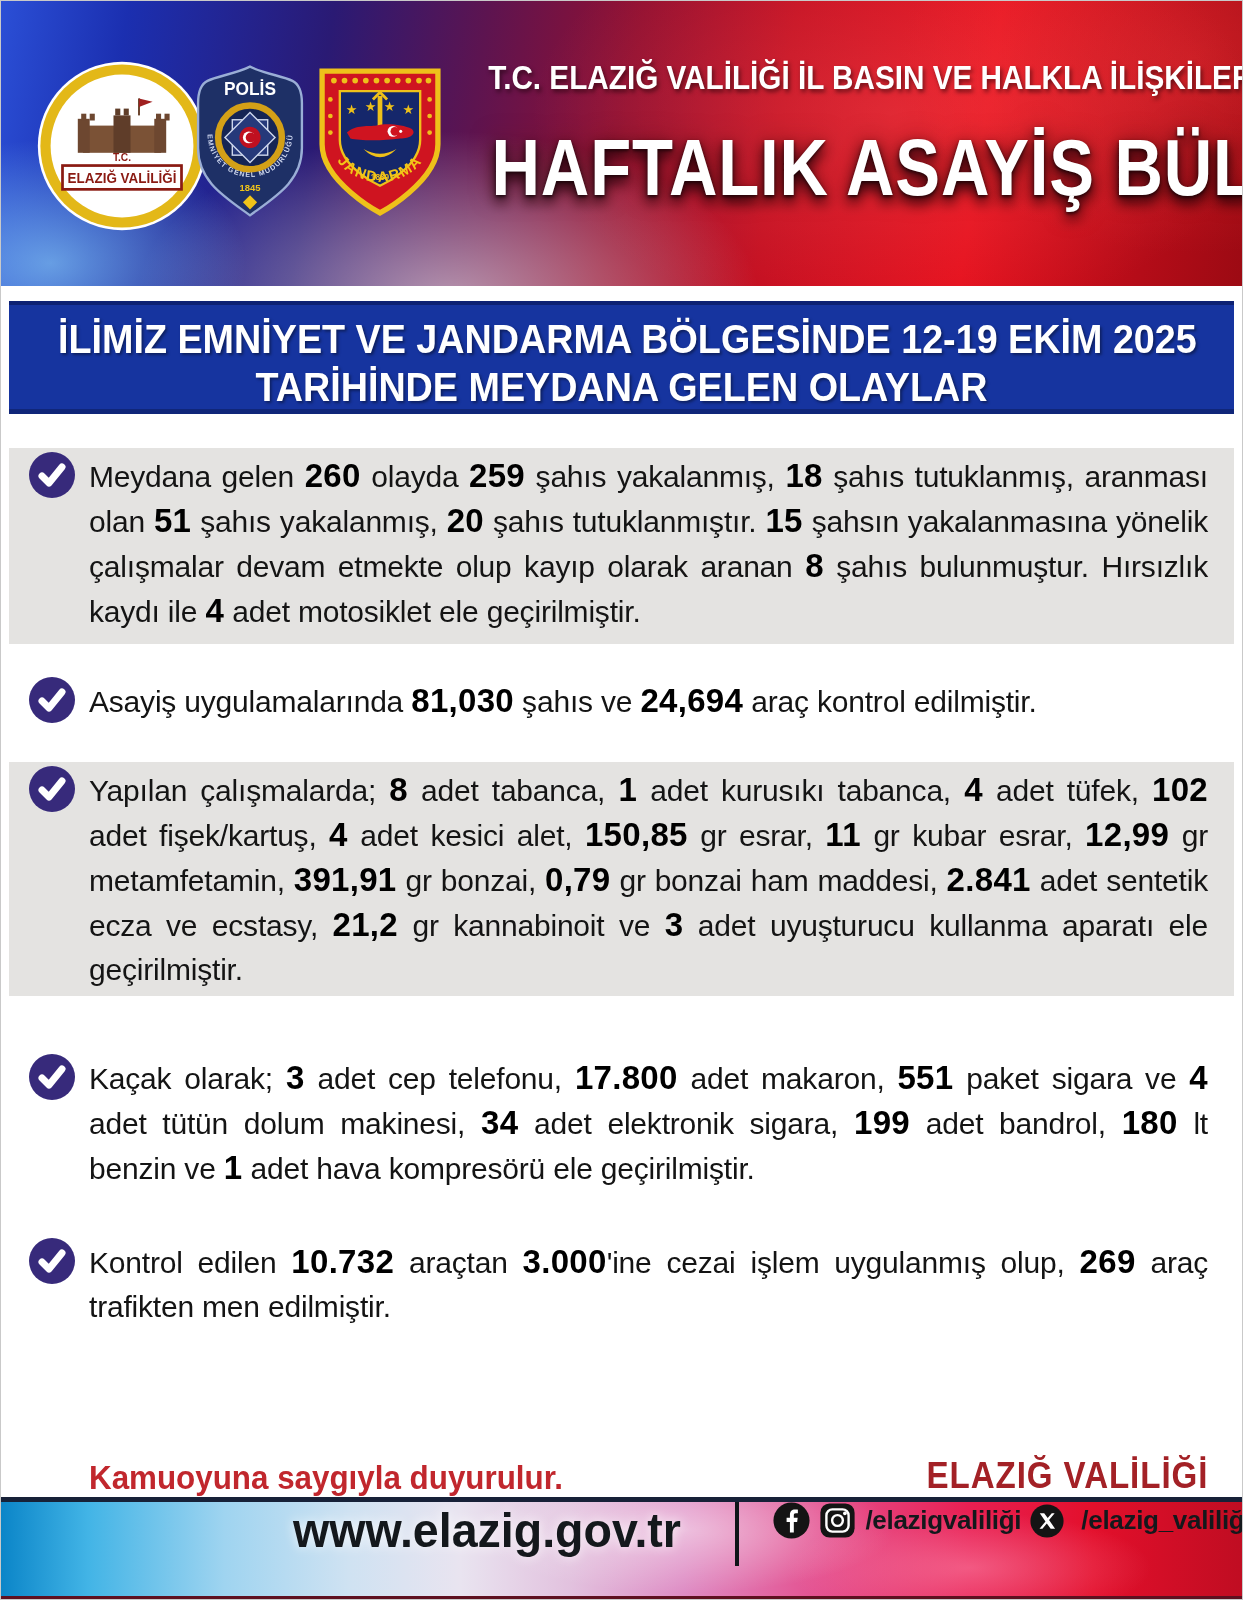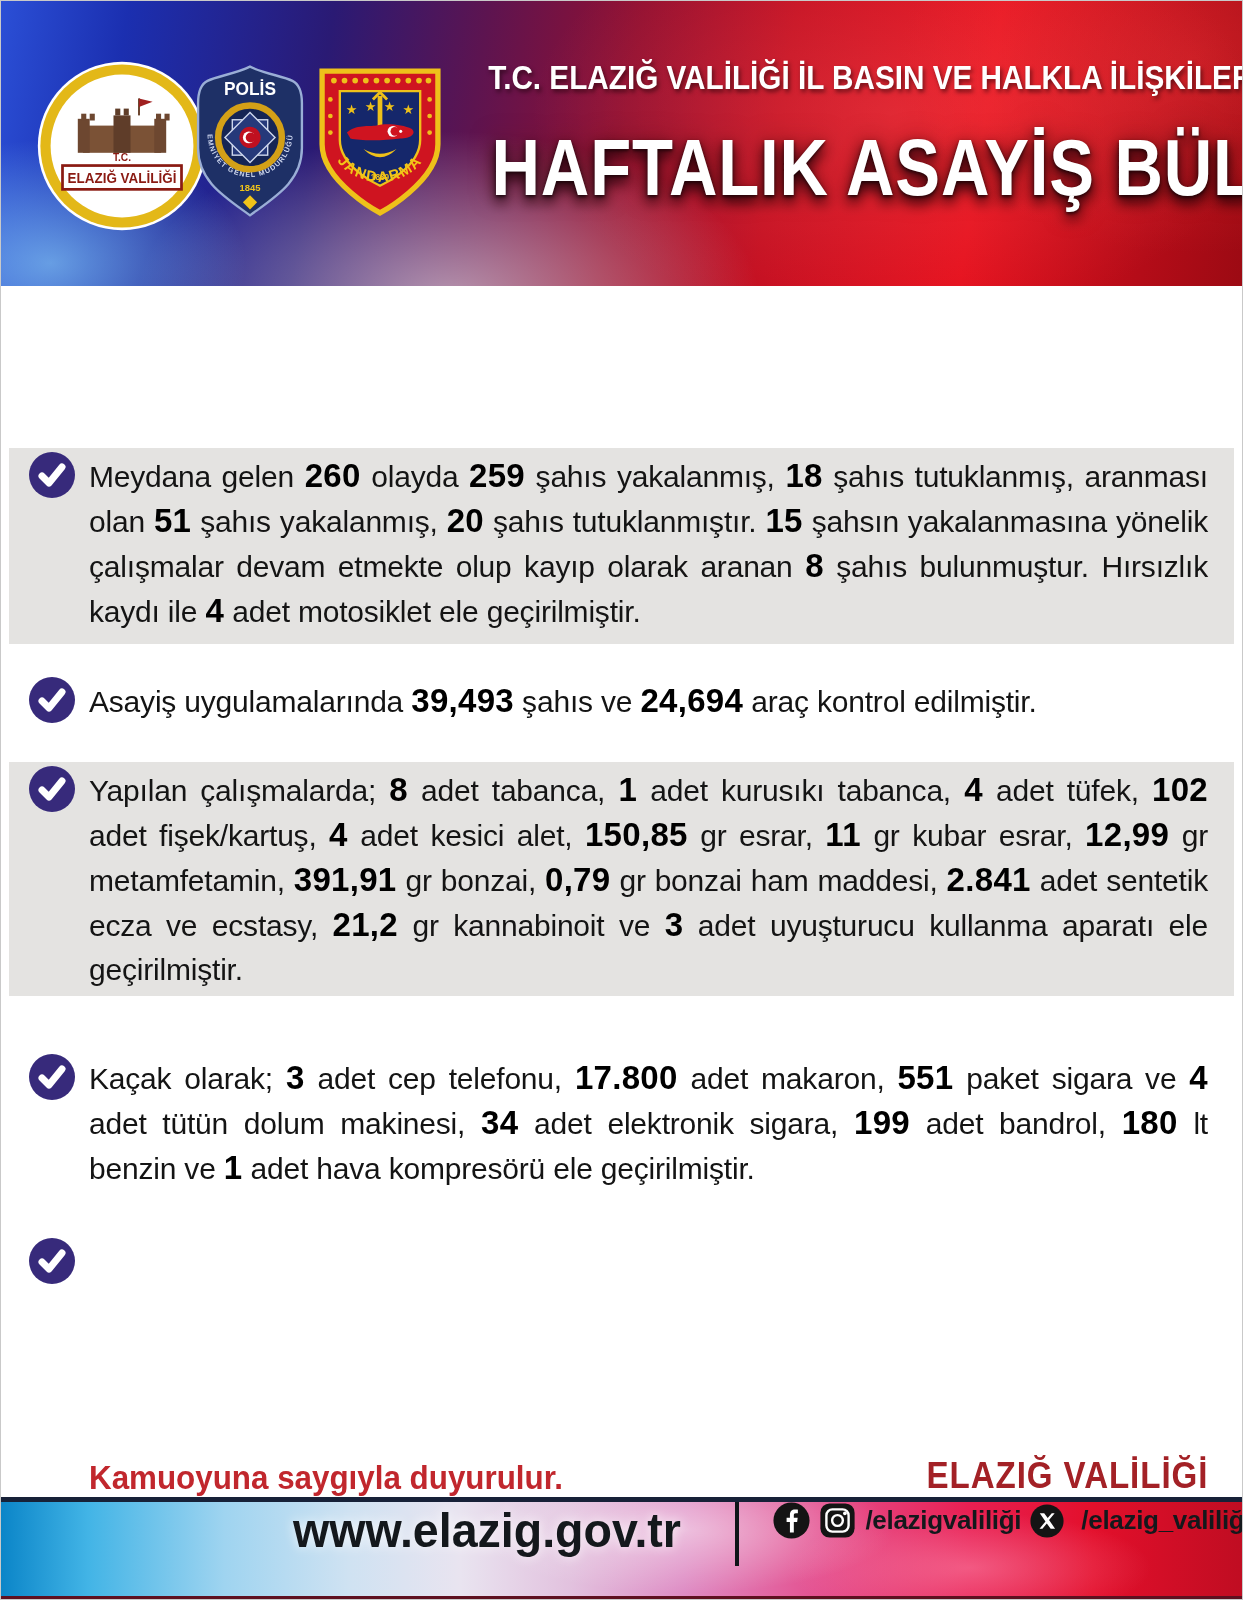--- a/index.html
+++ b/index.html
@@ -185,39 +185,43 @@
         <textPath href="#jandarma-curve" startOffset="50%" text-anchor="middle">JANDARMA</textPath>
       </text>
     </svg>
 
     <div class="hdr-dept">T.C. ELAZIĞ VALİLİĞİ İL BASIN VE HALKLA İLİŞKİLER MÜDÜRLÜĞÜ</div>
     <div class="hdr-title">HAFTALIK ASAYİŞ BÜLTENİ</div>
   </div>
 
   <div class="strip"></div>
 
+  <div class="banner">
+    <div class="banner-line">İLİMİZ EMNİYET VE JANDARMA BÖLGESİNDE 12-19 EKİM 2025</div>
+    <div class="banner-line">TARİHİNDE MEYDANA GELEN OLAYLAR</div>
+  </div>
 
   <div class="content" id="content">
       <section class="band tone-gray" style="height: 196px; padding-top: 6px;">
         <span class="bullet" style="top: 4px;">
           <svg viewBox="0 0 46 46">
             <circle cx="23" cy="23" r="23" fill="#372a7b"></circle>
             <path d="M13 24 L20 31 L33 15" fill="none" stroke="#ffffff" stroke-width="7" stroke-linecap="round" stroke-linejoin="round"></path>
           </svg>
         </span>
         <p class="para"><span>Meydana gelen </span><b>260</b><span> olayda </span><b>259</b><span> şahıs yakalanmış, </span><b>18</b><span> şahıs tutuklanmış, aranması olan </span><b>51</b><span> şahıs yakalanmış, </span><b>20</b><span> şahıs tutuklanmıştır. </span><b>15</b><span> şahsın yakalanmasına yönelik çalışmalar devam etmekte olup kayıp olarak aranan </span><b>8</b><span> şahıs bulunmuştur. Hırsızlık kaydı ile </span><b>4</b><span> adet motosiklet ele geçirilmiştir.</span></p>
       </section>
       <section class="band tone-white" style="height: 104px; padding-top: 28px;">
         <span class="bullet" style="top: 26px;">
           <svg viewBox="0 0 46 46">
             <circle cx="23" cy="23" r="23" fill="#372a7b"></circle>
             <path d="M13 24 L20 31 L33 15" fill="none" stroke="#ffffff" stroke-width="7" stroke-linecap="round" stroke-linejoin="round"></path>
           </svg>
         </span>
-        <p class="para"><span>Asayiş uygulamalarında </span><b>39,493</b><span> şahıs ve </span><b>24,694</b><span> araç kontrol edilmiştir.</span></p>
+        <p class="para"><span>Asayiş uygulamalarında </span><b>81,030</b><span> şahıs ve </span><b>24,694</b><span> araç kontrol edilmiştir.</span></p>
       </section>
       <section class="band tone-gray" style="height: 234px; padding-top: 6px;">
         <span class="bullet" style="top: 4px;">
           <svg viewBox="0 0 46 46">
             <circle cx="23" cy="23" r="23" fill="#372a7b"></circle>
             <path d="M13 24 L20 31 L33 15" fill="none" stroke="#ffffff" stroke-width="7" stroke-linecap="round" stroke-linejoin="round"></path>
           </svg>
         </span>
         <p class="para"><span>Yapılan çalışmalarda; </span><b>8</b><span> adet tabanca, </span><b>1</b><span> adet kurusıkı tabanca, </span><b>4</b><span> adet tüfek, </span><b>102</b><span> adet fişek/kartuş, </span><b>4</b><span> adet kesici alet, </span><b>150,85</b><span> gr esrar, </span><b>11</b><span> gr kubar esrar, </span><b>12,99</b><span> gr metamfetamin, </span><b>391,91</b><span> gr bonzai, </span><b>0,79</b><span> gr bonzai ham maddesi, </span><b>2.841</b><span> adet sentetik ecza ve ecstasy, </span><b>21,2</b><span> gr kannabinoit ve </span><b>3</b><span> adet uyuşturucu kullanma aparatı ele geçirilmiştir.</span></p>
       </section>
@@ -230,20 +234,21 @@
         </span>
         <p class="para"><span>Kaçak olarak; </span><b>3</b><span> adet cep telefonu, </span><b>17.800</b><span> adet makaron, </span><b>551</b><span> paket sigara ve </span><b>4</b><span> adet tütün dolum makinesi, </span><b>34</b><span> adet elektronik sigara, </span><b>199</b><span> adet bandrol, </span><b>180</b><span> lt benzin ve </span><b>1</b><span> adet hava kompresörü ele geçirilmiştir.</span></p>
       </section>
       <section class="band tone-white" style="height: 143px; padding-top: 33px;">
         <span class="bullet" style="top: 31px;">
           <svg viewBox="0 0 46 46">
             <circle cx="23" cy="23" r="23" fill="#372a7b"></circle>
             <path d="M13 24 L20 31 L33 15" fill="none" stroke="#ffffff" stroke-width="7" stroke-linecap="round" stroke-linejoin="round"></path>
           </svg>
         </span>
+        <p class="para"><span>Kontrol edilen </span><b>10.732</b><span> araçtan </span><b>3.000</b><span>'ine cezai işlem uygulanmış olup, </span><b>269</b><span> araç trafikten men edilmiştir.</span></p>
       </section>
     </div>
 
   <div class="closing">
     <span class="closing-left">Kamuoyuna saygıyla duyurulur.</span>
     <span class="closing-right">ELAZIĞ VALİLİĞİ</span>
   </div>
 
   <div class="footer">
     <span class="site">www.elazig.gov.tr</span>

